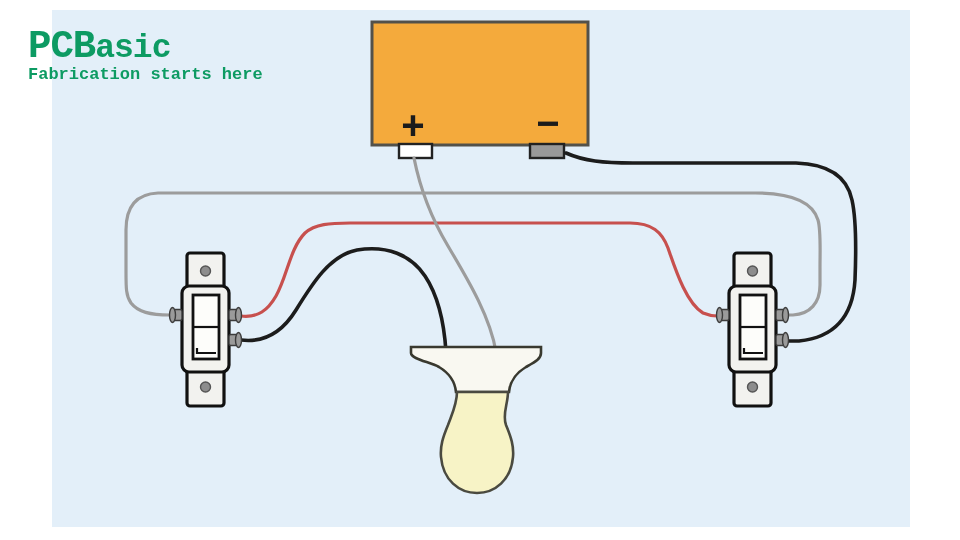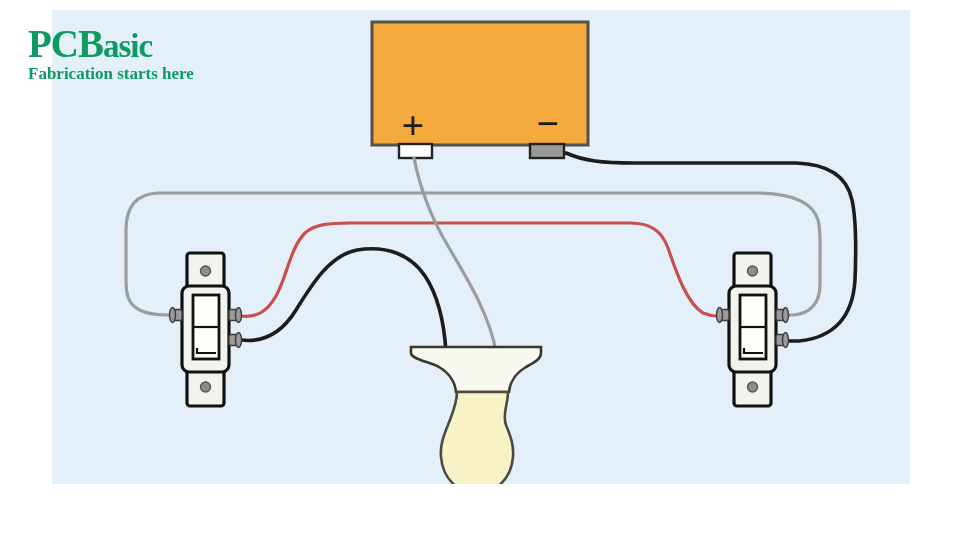--- a/index.html
+++ b/index.html
@@ -1,16 +1,16 @@
 <!DOCTYPE html>
 <html><head>
 <meta charset="utf-8">
 <style>
   html,body{margin:0;padding:0;background:#ffffff;}
-  .stage{width:960px;height:484px;position:relative;font-family:Liberation Serif, serif;text-align:right;}
+  .stage{width:960px;height:540px;position:relative;font-family:Liberation Mono, monospace;text-align:right;}
   svg{display:block;}
   .wire{fill:none;stroke-width:3.2;stroke-linecap:round;}
   .wire-thick{stroke-width:3.6;}
   .batt-border{stroke:#52514a;stroke-width:3;}
   .terminal{stroke:#222222;stroke-width:2.4;}
   .plate{fill:#f2f2ef;stroke:#111111;stroke-width:3.2;}
   .toggle{fill:#fdfdfa;stroke:#111111;stroke-width:2.8;}
   .toggle-line{stroke:#111111;stroke-width:2.2;fill:none;}
   .screw-hole{fill:#8d8d8d;stroke:#555555;stroke-width:1.4;}
   .side-screw{fill:#9a9a9a;stroke:#3c3c3c;stroke-width:1.4;}

